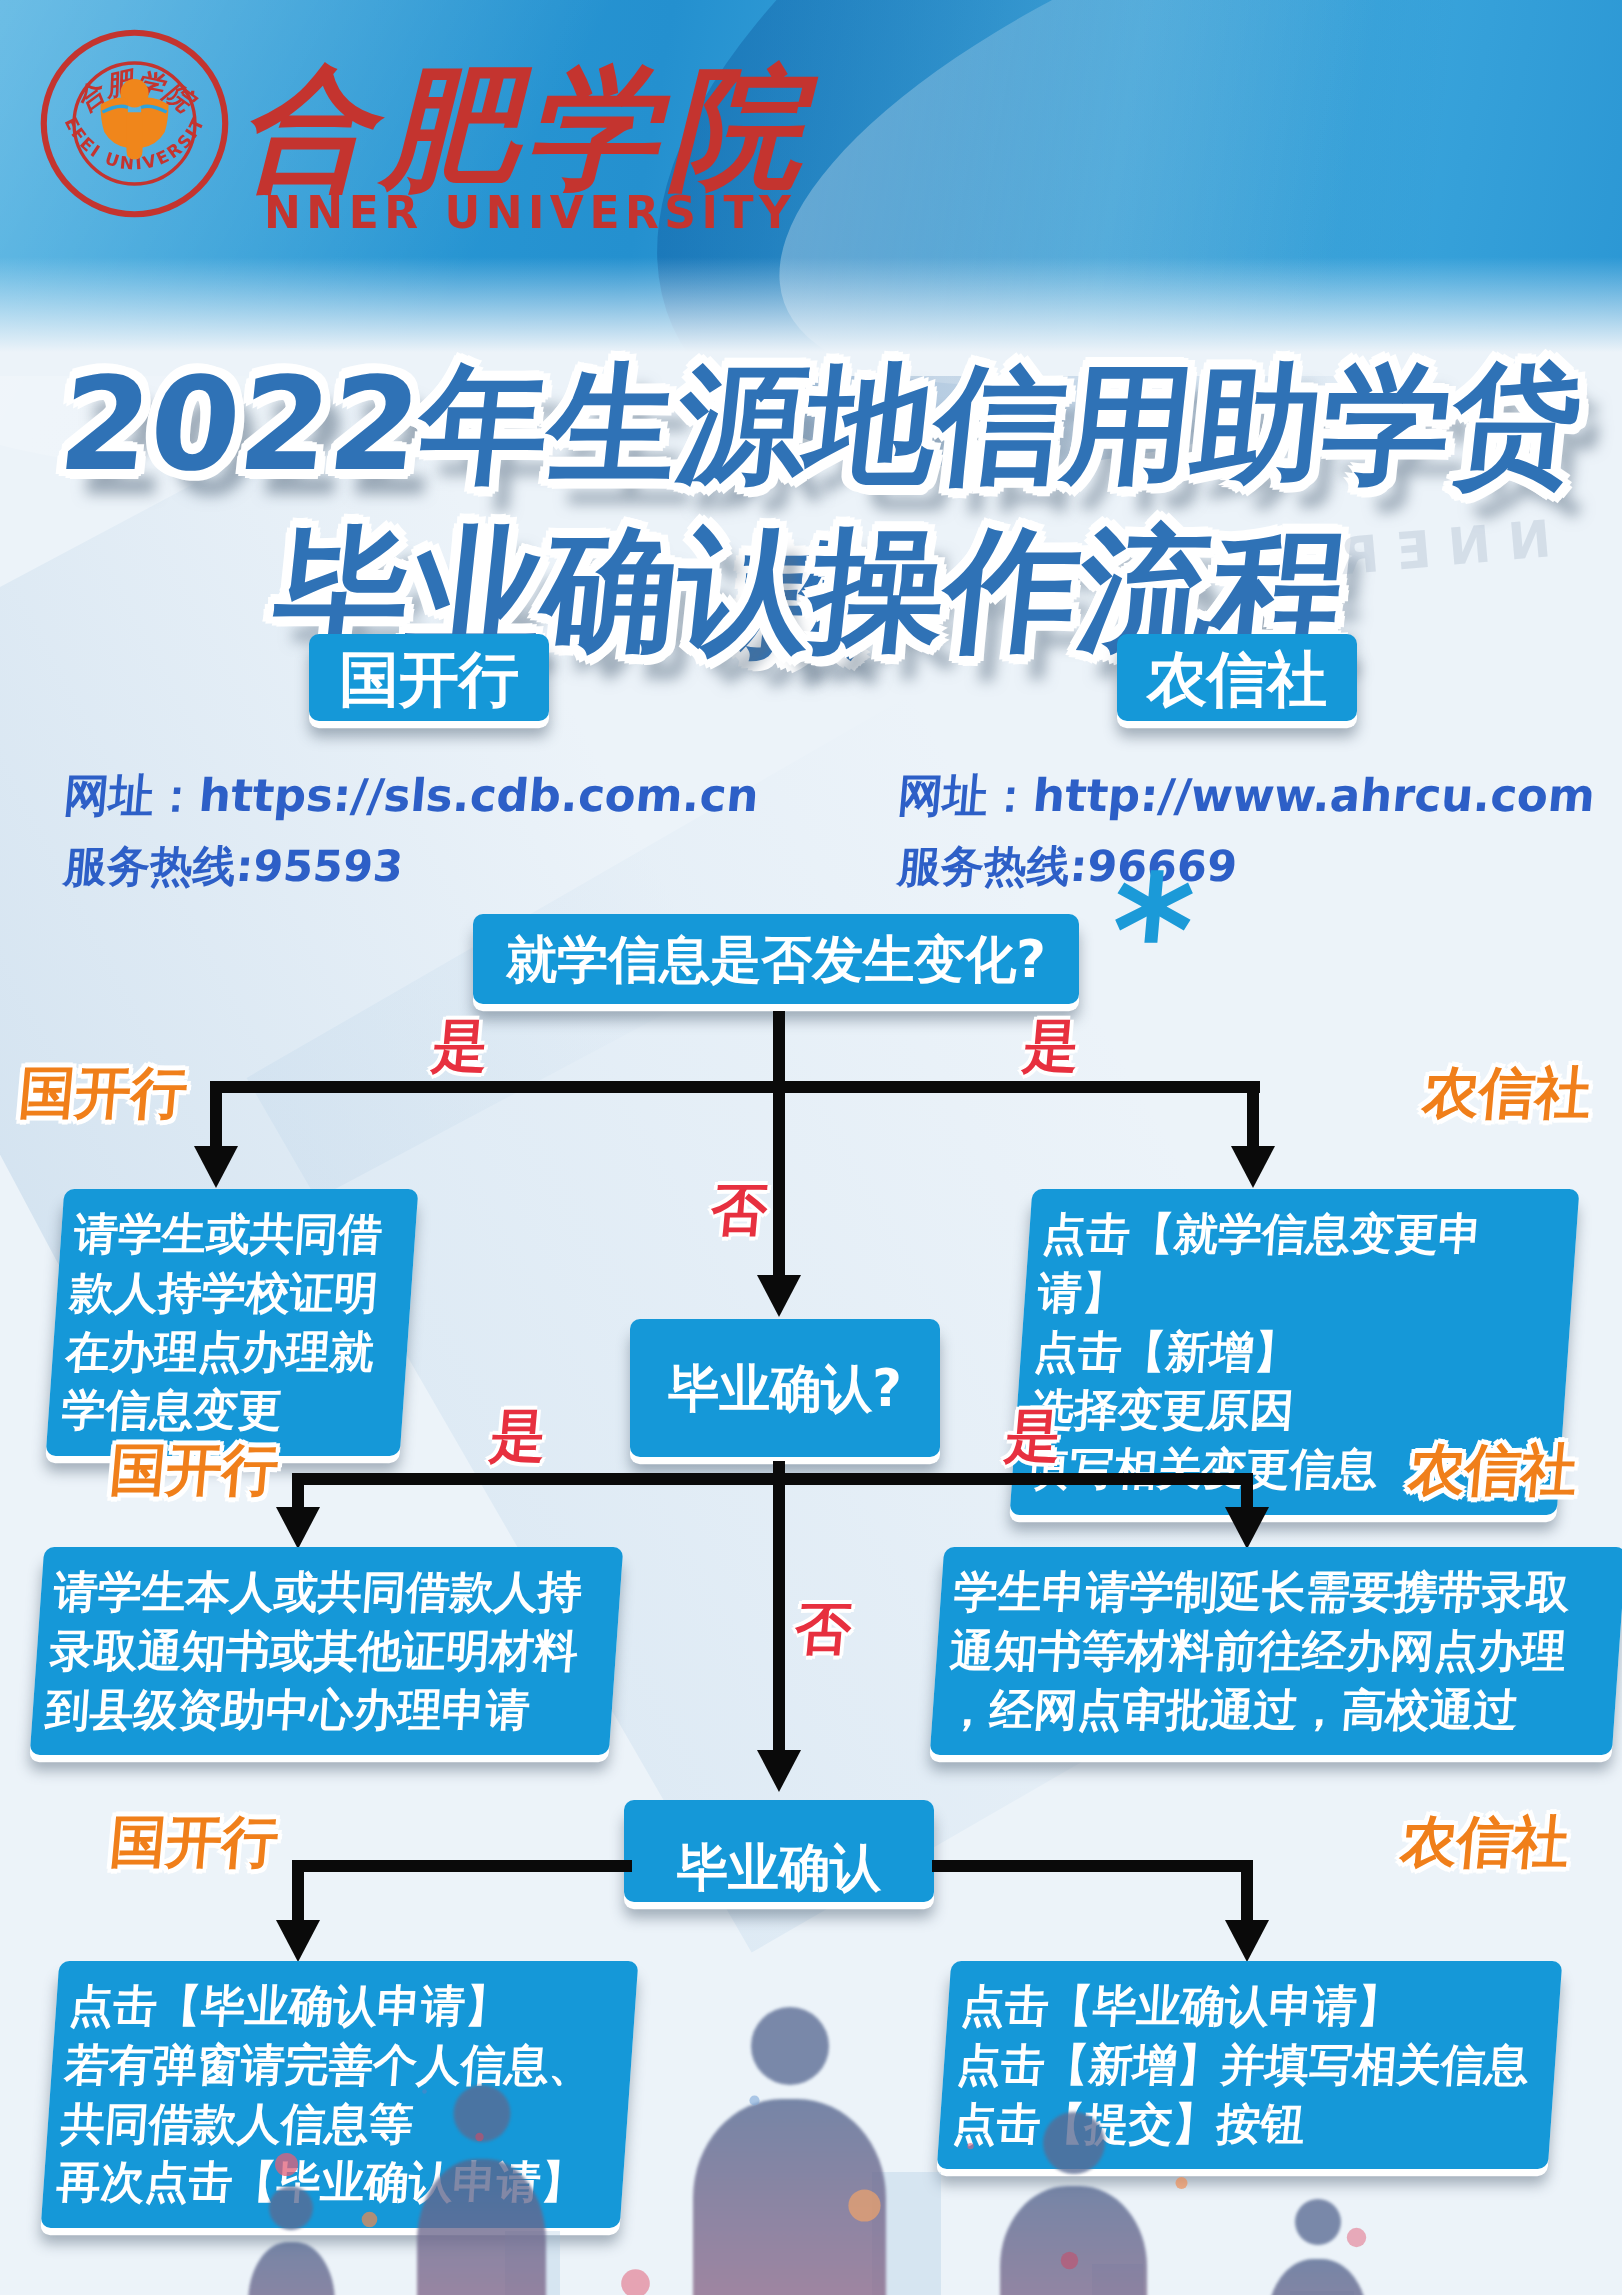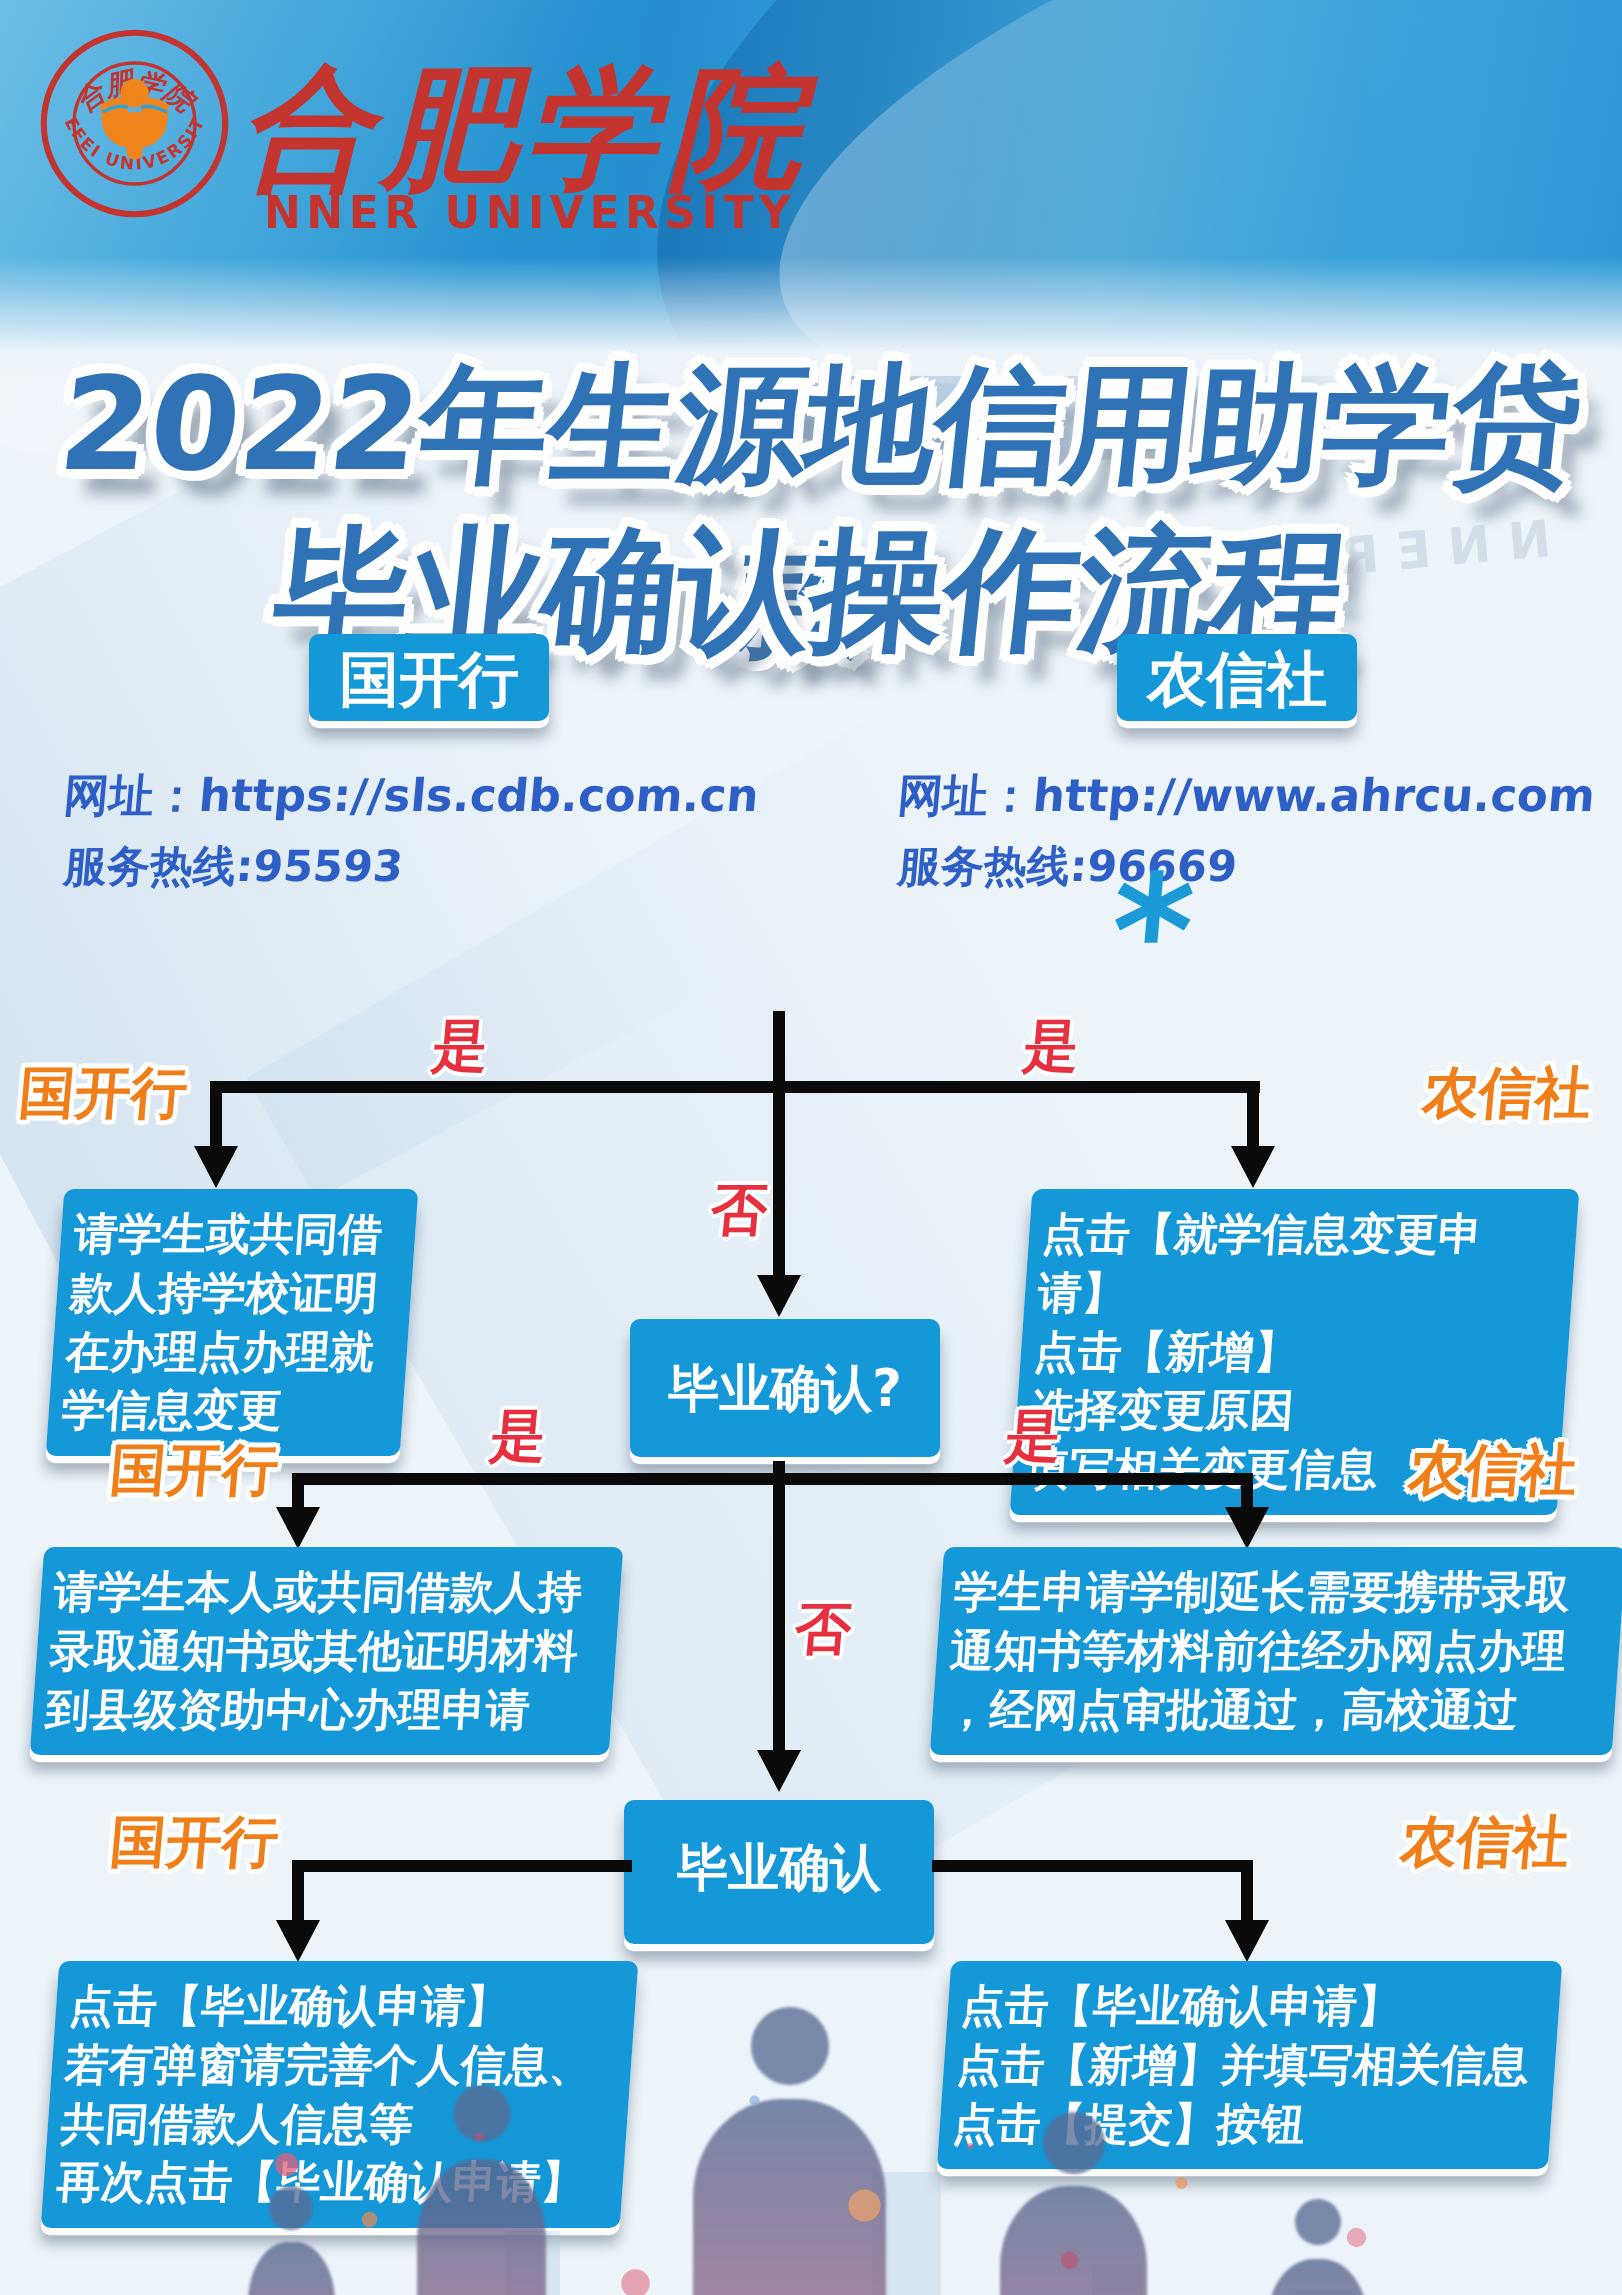--- a/index.html
+++ b/index.html
@@ -136,20 +136,21 @@
 
   <div class="bluebox btn" style="left:309px;top:634px;width:240px;">国开行</div>
   <div class="bluebox btn" style="left:1117px;top:634px;width:240px;">农信社</div>
 
   <div class="url" style="left:64px;top:766px;">网址：https://sls.cdb.com.cn</div>
   <div class="url" style="left:898px;top:766px;">网址：http://www.ahrcu.com</div>
   <div class="hotline" style="left:64px;top:838px;">服务热线:95593</div>
   <div class="hotline" style="left:898px;top:838px;">服务热线:96669</div>
 
   <div class="asterisk">*</div>
+  <div class="bluebox qbox" style="left:473px;top:914px;width:606px;height:90px;line-height:92px;">就学信息是否发生变化?</div>
 
   <div class="vline" style="left:773px;top:1011px;height:71px;"></div>
   <div class="hline" style="left:210px;top:1081px;width:1050px;"></div>
   <div class="vline" style="left:210px;top:1081px;height:69px;"></div>
   <div class="arrow" style="left:194px;top:1146px;"></div>
   <div class="vline" style="left:1247px;top:1081px;height:69px;"></div>
   <div class="arrow" style="left:1231px;top:1146px;"></div>
   <div class="vline" style="left:773px;top:1081px;height:197px;"></div>
   <div class="arrow" style="left:757px;top:1275px;"></div>
 
@@ -193,21 +194,21 @@
     <div>请学生本人或共同借款人持</div>
     <div>录取通知书或其他证明材料</div>
     <div>到县级资助中心办理申请</div>
   </div>
   <div class="bluebox tbox" style="left:937px;top:1547px;width:656px;">
     <div>学生申请学制延长需要携带录取</div>
     <div>通知书等材料前往经办网点办理</div>
     <div>，经网点审批通过，高校通过</div>
   </div>
 
-  <div class="bluebox qbox" style="left:624px;top:1800px;width:310px;height:144px;line-height:136px;">毕业确认</div>
+  <div class="bluebox qbox" style="left:624px;top:1800px;width:310px;height:102px;line-height:136px;">毕业确认</div>
 
   <div class="hline" style="left:292px;top:1860px;width:340px;"></div>
   <div class="hline" style="left:932px;top:1860px;width:321px;"></div>
   <div class="vline" style="left:292px;top:1860px;height:62px;"></div>
   <div class="arrow" style="left:276px;top:1920px;"></div>
   <div class="vline" style="left:1241px;top:1860px;height:62px;"></div>
   <div class="arrow" style="left:1225px;top:1920px;"></div>
 
   <div class="lbl-bank" style="left:110px;top:1805px;">国开行</div>
   <div class="lbl-bank" style="left:1401px;top:1805px;">农信社</div>

